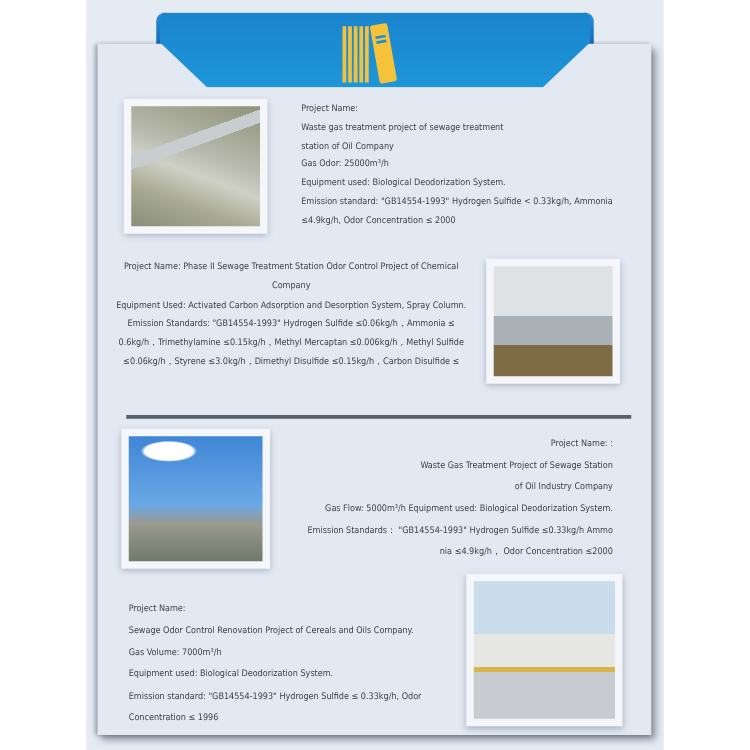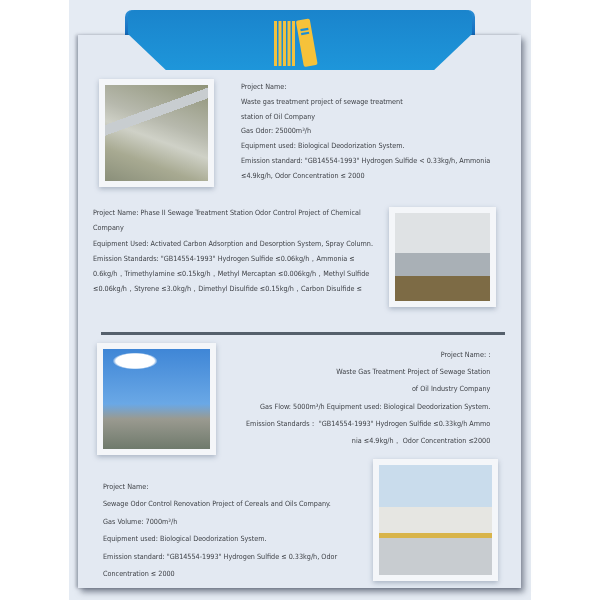--- a/index.html
+++ b/index.html
@@ -91,21 +91,21 @@
 <div class="txt" style="left:241px; top:80px; line-height:14.8px;">
   <div class="line">Project Name:</div>
   <div class="line">Waste gas treatment project of sewage treatment</div>
   <div class="line">station of Oil Company</div>
   <div class="line">Gas Odor:  25000m³/h</div>
   <div class="line">Equipment used: Biological Deodorization System.</div>
   <div class="line">Emission standard: "GB14554-1993"  Hydrogen Sulfide &lt; 0.33kg/h, Ammonia</div>
   <div class="line"> ≤4.9kg/h, Odor Concentration ≤ 2000</div>
 </div>
 
-<div class="txt" style="left:93px; top:205px; line-height:15.3px;">
+<div class="txt" style="left:93px; top:205px; line-height:15.3px;text-align:center;">
   <div class="line">Project Name: Phase II Sewage Treatment Station Odor Control Project of  Chemical</div>
   <div class="line">Company</div>
   <div class="line">Equipment Used: Activated Carbon Adsorption and Desorption System, Spray Column.</div>
   <div class="line">Emission Standards:   "GB14554-1993"   Hydrogen Sulfide ≤0.06kg/h，Ammonia ≤</div>
   <div class="line">0.6kg/h，Trimethylamine ≤0.15kg/h，Methyl Mercaptan ≤0.006kg/h，Methyl Sulfide</div>
   <div class="line">≤0.06kg/h，Styrene ≤3.0kg/h，Dimethyl Disulfide ≤0.15kg/h，Carbon Disulfide ≤</div>
 </div>
 <div class="photo" style="left:389px; top:207px; width:95px; height:88px;">
   <div class="img img2"></div>
 </div>
@@ -123,17 +123,17 @@
   <div class="line">Emission Standards：  "GB14554-1993" Hydrogen Sulfide ≤0.33kg/h Ammo</div>
   <div class="line">nia ≤4.9kg/h，  Odor Concentration ≤2000</div>
 </div>
 
 <div class="txt" style="left:103px; top:478px; line-height:17.4px;">
   <div class="line">Project Name:</div>
   <div class="line">Sewage Odor Control Renovation Project of Cereals and Oils Company.</div>
   <div class="line">Gas Volume: 7000m³/h</div>
   <div class="line">Equipment used: Biological Deodorization System.</div>
   <div class="line">Emission standard:  "GB14554-1993"  Hydrogen Sulfide ≤ 0.33kg/h, Odor</div>
-  <div class="line">Concentration ≤ 2000</div>
+  <div class="line">Concentration ≤ 1996</div>
 </div>
 <div class="photo" style="left:373px; top:459px; width:113px; height:110px;">
   <div class="img img4"></div>
 </div>
 
 </body></html>

